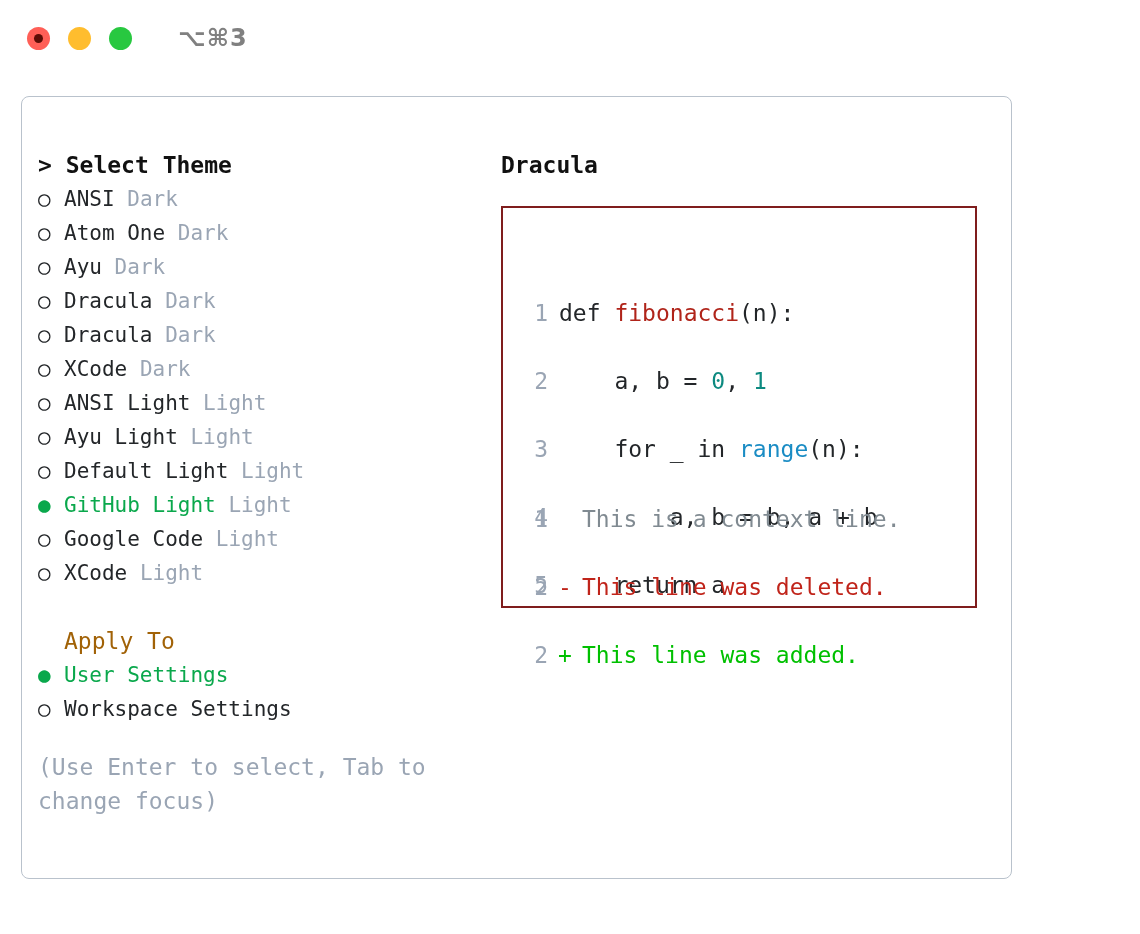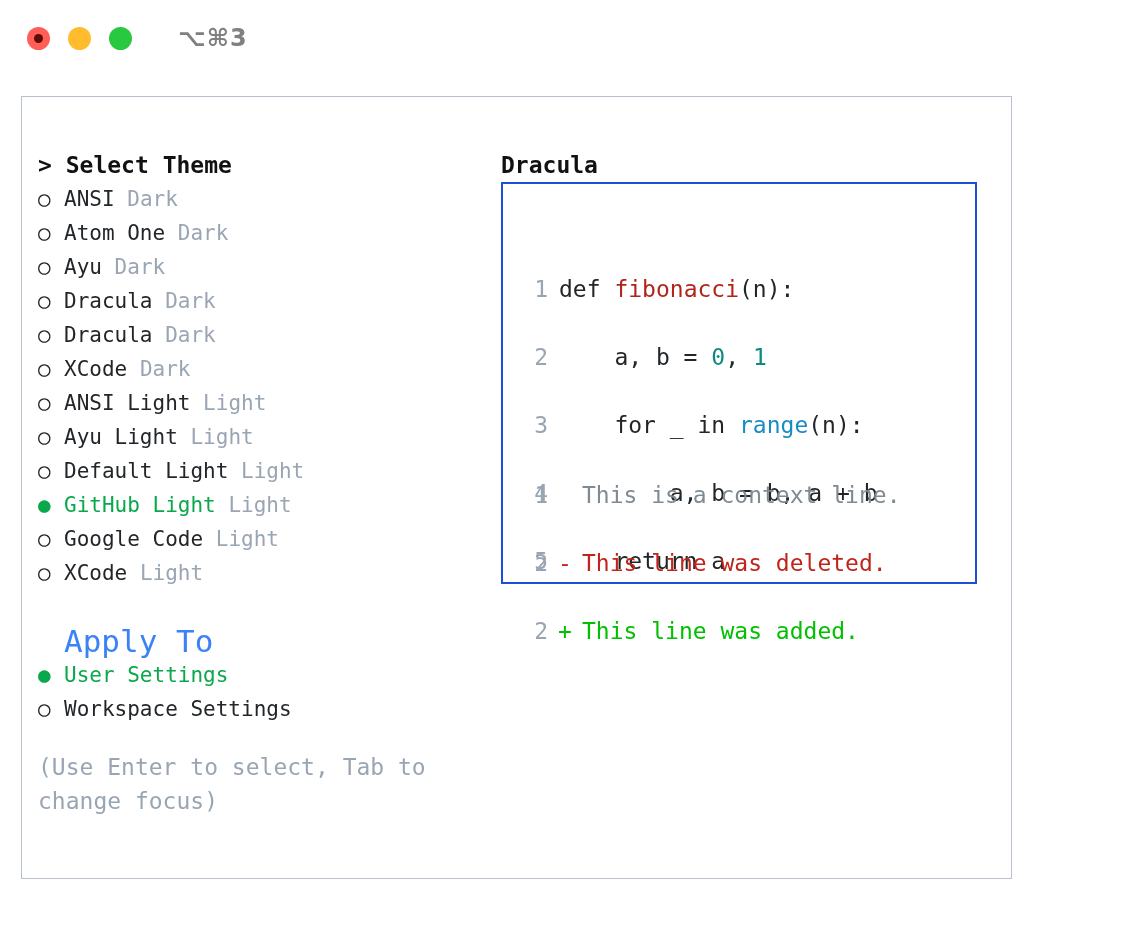--- a/index.html
+++ b/index.html
@@ -71,21 +71,21 @@
   }
 
   
   .panel {
     position: absolute;
     left: 21px;
     top: 96px;
     width: 991px;
     height: 783px;
     border: 1px solid #b9c2cc;
-    border-radius: 0;
+    border-radius: 8px;
     background: #ffffff;
     box-sizing: border-box;
   }
 
   .panel-inner {
     position: absolute;
     left: 0;
     top: 0;
     width: 100%;
     height: 100%;
@@ -120,23 +120,23 @@
     color: #232629;
   }
   .theme-row .marker.sel { color: #0aa84c; }
   .theme-row .name { color: #232629; }
   .theme-row.selected .name { color: #0aa84c; }
   .theme-row .kind { color: #9aa5b4; }
 
   .section-gap { height: 34px; }
 
   .apply-header {
-    font-size: 31px;
-    line-height: 34px;
-    color: #3b82f6;
+    font-size: 23px;
+    line-height: 34px;
+    color: #a16207;
     white-space: pre;
     padding-left: 26px;
   }
 
   .hint {
     margin-top: 24px;
     font-size: 23px;
     line-height: 34px;
     color: #9aa5b4;
     width: 410px;
@@ -149,23 +149,24 @@
     top: 51px;
     width: 490px;
   }
   .preview-title {
     font-size: 23px;
     font-weight: 700;
     color: #111111;
     line-height: 34px;
   }
   .preview-box {
+    margin-top: 24px;
     width: 476px;
     height: 402px;
-    border: 2px solid #1d4ed8;
+    border: 2px solid #7f1d1d;
     box-sizing: border-box;
     background: #ffffff;
     position: relative;
   }
   .code {
     position: absolute;
     left: 17px;
     top: 54px;
     font-size: 23px;
     line-height: 34px;

